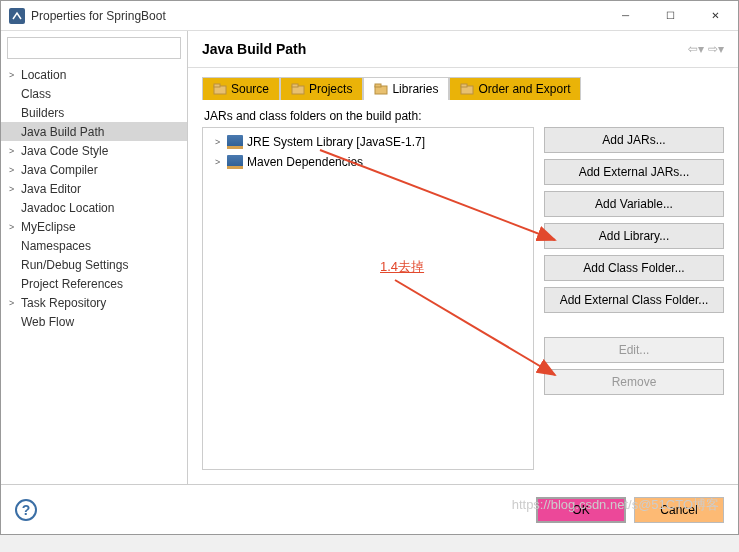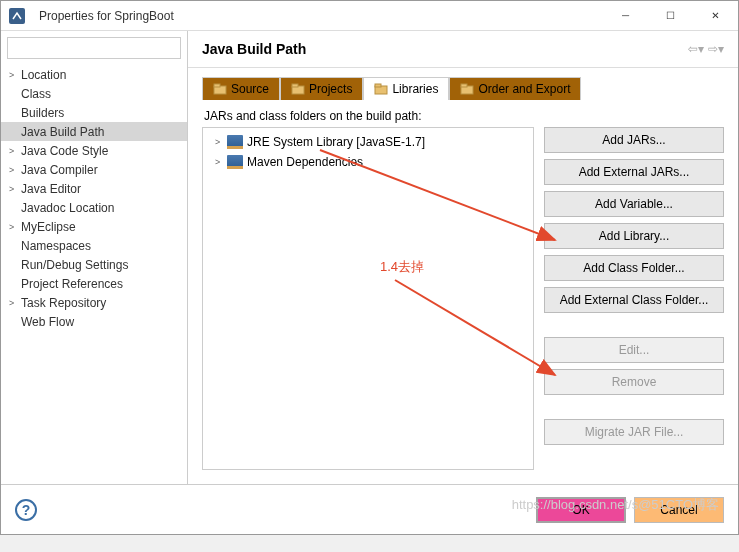--- a/index.html
+++ b/index.html
@@ -1,54 +1,54 @@
 <!DOCTYPE html>
 <html><head>
 <meta charset="utf-8">
 <style>
 * { box-sizing: border-box; font-family: "Segoe UI", Arial, sans-serif; }
 body { margin: 0; background: #f0f0f0; width: 739px; height: 552px; overflow: hidden; position: relative; }
 .window { width: 739px; height: 535px; background: #fff; border: 1px solid #999; display: flex; flex-direction: column; }
-.titlebar { height: 30px; background: #fff; display: flex; align-items: center; padding: 0 0 0 8px; border-bottom: 1px solid #ddd; gap: 8px; }
+.titlebar { height: 30px; background: #fff; display: flex; align-items: center; padding: 0 0 0 8px; border-bottom: 1px solid #ddd; }
 .titlebar .icon { width: 16px; height: 16px; background: #3a5f8a; border-radius: 2px; margin-right: 6px; display: flex; align-items: center; justify-content: center; }
 .titlebar .title { font-size: 12px; color: #333; flex: 1; }
 .titlebar .winbtns { display: flex; }
 .titlebar .winbtn { width: 45px; height: 29px; display: flex; align-items: center; justify-content: center; font-size: 10px; color: #333; }
 .body { flex: 1; display: flex; }
 .sidebar { width: 187px; border-right: 1px solid #ccc; padding: 6px 0; }
 .filter { margin: 0 6px 6px 6px; border: 1px solid #ccc; height: 22px; font-size: 12px; padding: 0 4px; width: calc(100% - 12px); }
 .tree-item { display: flex; align-items: center; font-size: 12px; height: 19px; padding-left: 8px; color: #333; cursor: default; }
 .tree-item.sel { background: #d6d6d6; }
 .tree-caret { width: 12px; color: #666; font-size: 9px; }
 .main { flex: 1; display: flex; flex-direction: column; }
 .header { padding: 10px 14px; display: flex; align-items: center; justify-content: space-between; border-bottom: 1px solid #ddd; }
 .header .heading { font-size: 14px; font-weight: bold; }
 .nav-arrows { display: flex; gap: 4px; font-size: 12px; color: #aaa; }
 .content { flex: 1; padding: 8px 14px 14px 14px; display: flex; flex-direction: column; }
 .tabs { display: flex; gap: 0; }
-.tab { border: 1px solid #ccc; border-bottom: none; padding: 4px 10px; font-size: 12px; background: #a16207; display: flex; align-items: center; gap: 4px; position: relative; top: 1px; }
+.tab { border: 1px solid #ccc; border-bottom: none; padding: 4px 10px; font-size: 12px; background: #eab308; display: flex; align-items: center; gap: 4px; position: relative; top: 1px; }
 .tab.active { background: #fff; }
 .tab-icon { width: 14px; height: 12px; display: inline-block; }
 .tab-desc { font-size: 12px; margin: 10px 0 4px 2px; }
 .tab-body { flex: 1; display: flex; gap: 10px; }
 .tree-panel { flex: 1; border: 1px solid #ccc; padding: 4px; background: #fff; }
 .jar-item { display: flex; align-items: center; font-size: 12px; height: 20px; padding-left: 8px; }
 .jar-caret { width: 12px; color: #666; font-size: 9px; }
 .jar-icon { width: 16px; height: 14px; display: inline-block; background: linear-gradient(#4a7ab0, #2a5a90); border-radius: 1px; margin-right: 4px; position: relative; }
 .jar-icon::after { content: ""; position: absolute; bottom: 0; left: 0; right: 0; height: 3px; background: #d4a050; }
 .btn-col { width: 180px; display: flex; flex-direction: column; gap: 6px; }
 .btn { height: 26px; background: #e8e8e8; border: 1px solid #bbb; font-size: 12px; cursor: default; }
 .btn.disabled { color: #999; background: #efefef; }
 .gap { height: 12px; }
 .footer { height: 50px; border-top: 1px solid #ccc; display: flex; align-items: center; justify-content: space-between; padding: 0 14px; }
 .help-icon { width: 22px; height: 22px; border: 2px solid #3a6ea5; border-radius: 50%; color: #3a6ea5; display: flex; align-items: center; justify-content: center; font-size: 14px; font-weight: bold; }
 .btn.primary { border: 2px solid #a3a3a3; background: #ec4899; width: 90px; text-align: center; }
 .btn.flat { width: 90px; background: #fdba74; }
 .arrow { position: absolute; pointer-events: none; }
-.anno { position: absolute; color: #e2492d; font-size: 13px; pointer-events: none; }
+.anno { position: absolute; color: #e2492d; font-size: 13px; pointer-events: none; text-decoration: underline; }
 .watermark { position: absolute; right: 20px; bottom: 38px; color: #ccc; font-size: 13px; pointer-events: none; }
 </style>
 </head>
 <body>
 
 <div class="window">
   <div class="titlebar">
     <span class="icon">
         <svg width="10" height="10">
           <path d="M1 8 L5 2 L9 8" stroke="#fff" fill="none" stroke-width="1.5"></path>
@@ -180,21 +180,20 @@
             <button class="btn">Add JARs...</button>
             <button class="btn">Add External JARs...</button>
             <button class="btn">Add Variable...</button>
             <button class="btn">Add Library...</button>
             <button class="btn">Add Class Folder...</button>
             <button class="btn">Add External Class Folder...</button>
             <div class="gap"></div>
             <button class="btn disabled">Edit...</button>
             <button class="btn disabled">Remove</button>
             <div class="gap"></div>
-            <button class="btn disabled">Migrate JAR File...</button>
           </div>
         </div>
       </div>
     </div>
   </div>
   <div class="footer">
     <div class="help-icon">?</div>
     <div style="display:flex;gap:8px">
       <button class="btn primary">OK</button>
       <button class="btn flat">Cancel</button>

